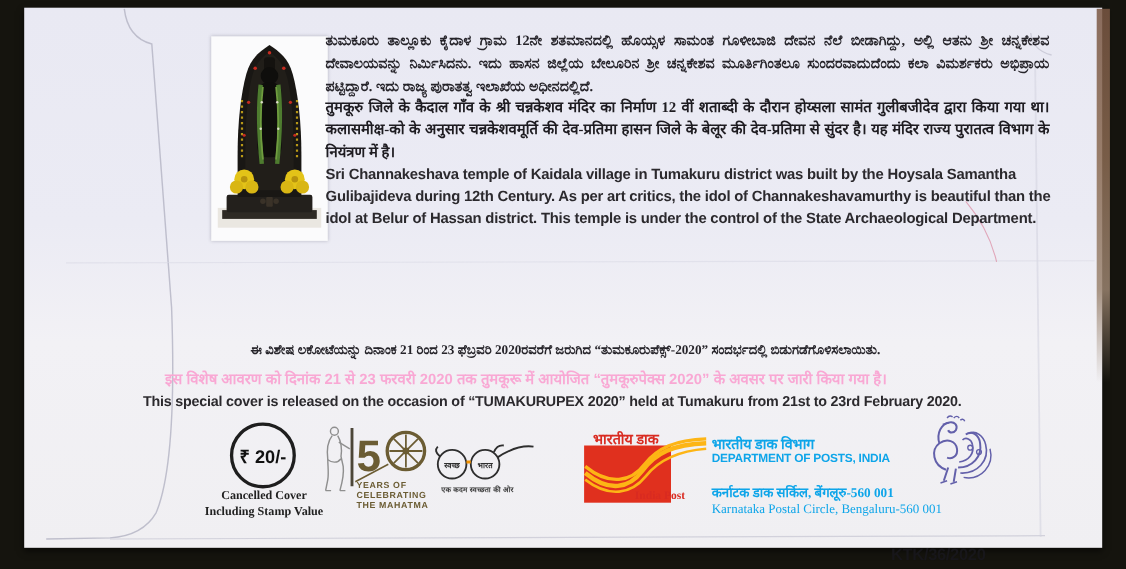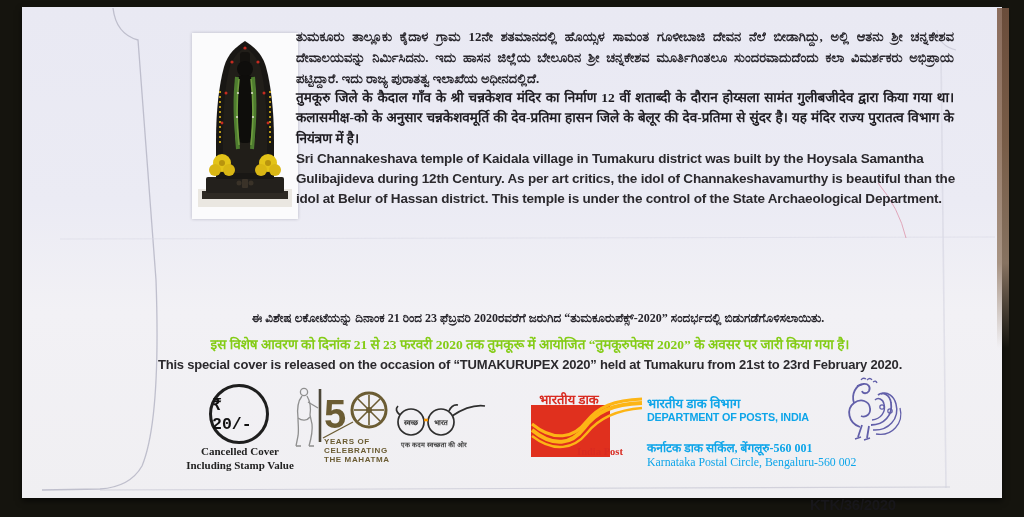--- a/index.html
+++ b/index.html
@@ -35,36 +35,36 @@
     font-family:"Liberation Serif",serif;font-weight:600;font-size:13.5px;line-height:1.5;
     color:#1e1c21;text-align:justify;
   }
   .en-para{
     position:absolute;left:296px;top:149px;width:662px;
     font-weight:700;font-size:13.5px;line-height:1.48;letter-spacing:-0.2px;
     color:#2b292d;text-align:left;
   }
   
   .rel-kn{
-    position:absolute;left:158px;top:311px;width:760px;text-align:center;
+    position:absolute;left:134px;top:311px;width:760px;text-align:center;
     font-family:"Liberation Serif",serif;font-weight:700;font-size:12px;color:#26242a;
   }
   .rel-hi{
-    position:absolute;left:150px;top:335px;width:760px;text-align:center;
-    font-family:Liberation Serif, serif;font-weight:600;font-size:13.5px;color:#84cc16;
+    position:absolute;left:150px;top:335px;width:760px;text-align:left;
+    font-family:Liberation Sans, sans-serif;font-weight:600;font-size:13.5px;color:#f9a8d4;
   }
   .rel-en{
-    position:absolute;left:130px;top:357px;width:800px;text-align:center;
+    position:absolute;left:130px;top:357px;width:800px;text-align:left;
     font-weight:700;font-size:13px;letter-spacing:-0.2px;color:#2b292d;
   }
   
   .denom-circle{
     position:absolute;left:209px;top:384px;width:54px;height:54px;border:3px solid #1e1e1e;
     border-radius:50%;display:flex;align-items:center;justify-content:center;
-    font-family:Liberation Mono, monospace;font-weight:700;font-size:16.5px;color:#111;
+    font-family:Liberation Sans, sans-serif;font-weight:700;font-size:16.5px;color:#111;
     background:transparent;
   }
   .denom-caption{
     position:absolute;left:160px;top:444px;width:160px;text-align:center;
     font-family:"Liberation Serif",serif;font-weight:700;font-size:11px;line-height:1.3;color:#222;
   }
   
   .gandhi-logo{position:absolute;left:287px;top:384px;width:132px;height:80px;}
   
   .swachh-logo{position:absolute;left:392px;top:396px;width:96px;height:46px;}
@@ -233,21 +233,21 @@
     <path d="M8 32 C30 50 50 46 62 30 C74 15 90 8 118 7" stroke-width="3"></path>
     <path d="M8 44 C30 61 50 57 63 41 C75 26 92 18 118 16" stroke-width="2.4"></path>
   </g>
 </svg>
 <div class="ip-english">India Post</div>
 
 <div class="issuer">
   <div class="l1">भारतीय डाक विभाग</div>
   <div class="l2">DEPARTMENT OF POSTS, INDIA</div>
   <div class="l3">कर्नाटक डाक सर्किल, बेंगलूरु-560 001</div>
-  <div class="l4">Karnataka Postal Circle, Bengaluru-560 002</div>
+  <div class="l4">Karnataka Postal Circle, Bengaluru-560 001</div>
 </div>
 
 <svg class="peacock" viewBox="0 0 66 70">
   <g fill="none" stroke="#5b58a6" stroke-width="1.8" opacity="0.95">
     <path d="M20 60 L24 48 M29 61 L31 49"></path>
     <path d="M17 62 L23 60 M26 63 L32 61" stroke-width="1.4"></path>
     <path d="M22 50 C10 46 8 32 16 26 C23 21 31 24 32 31 C33 37 28 41 23 39"></path>
     <path d="M16 26 C13 17 18 8 25 7 C30 6 33 10 31 14 C29 17 25 17 24 14"></path>
     <path d="M25 7 L19 9" stroke-width="1.4"></path>
     <path d="M23 3 Q25 0 28 2 M29 3 Q32 0 34 3 M35 5 Q38 3 39 6" stroke-width="1.3"></path>

